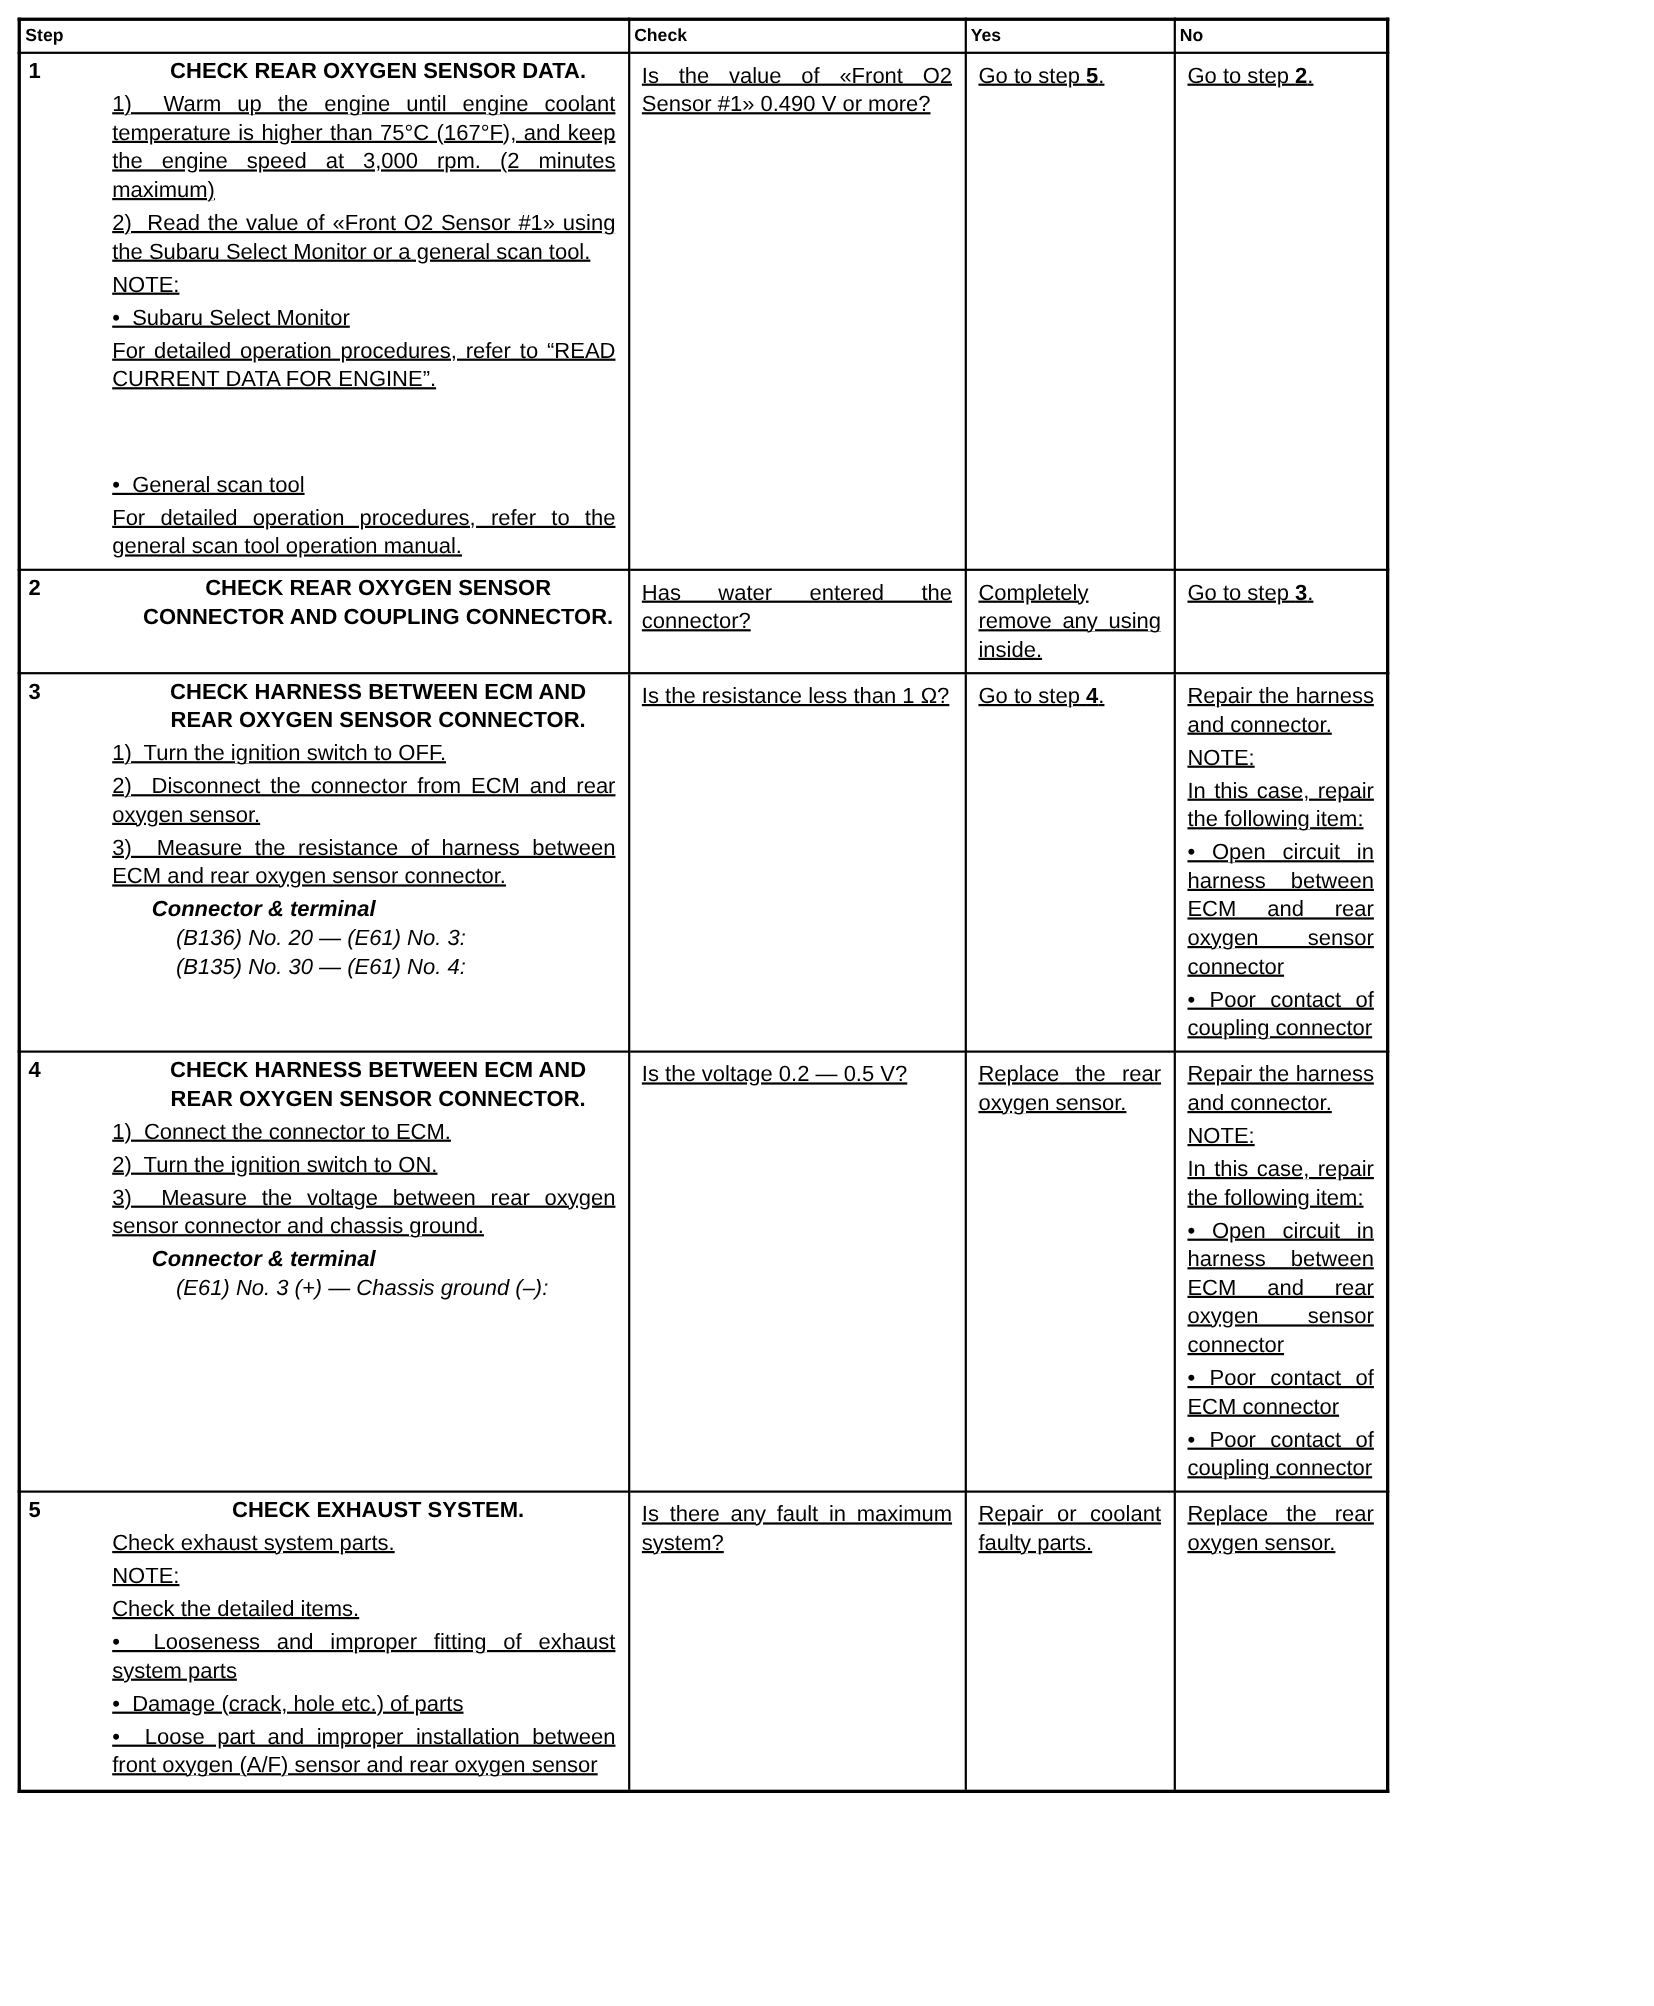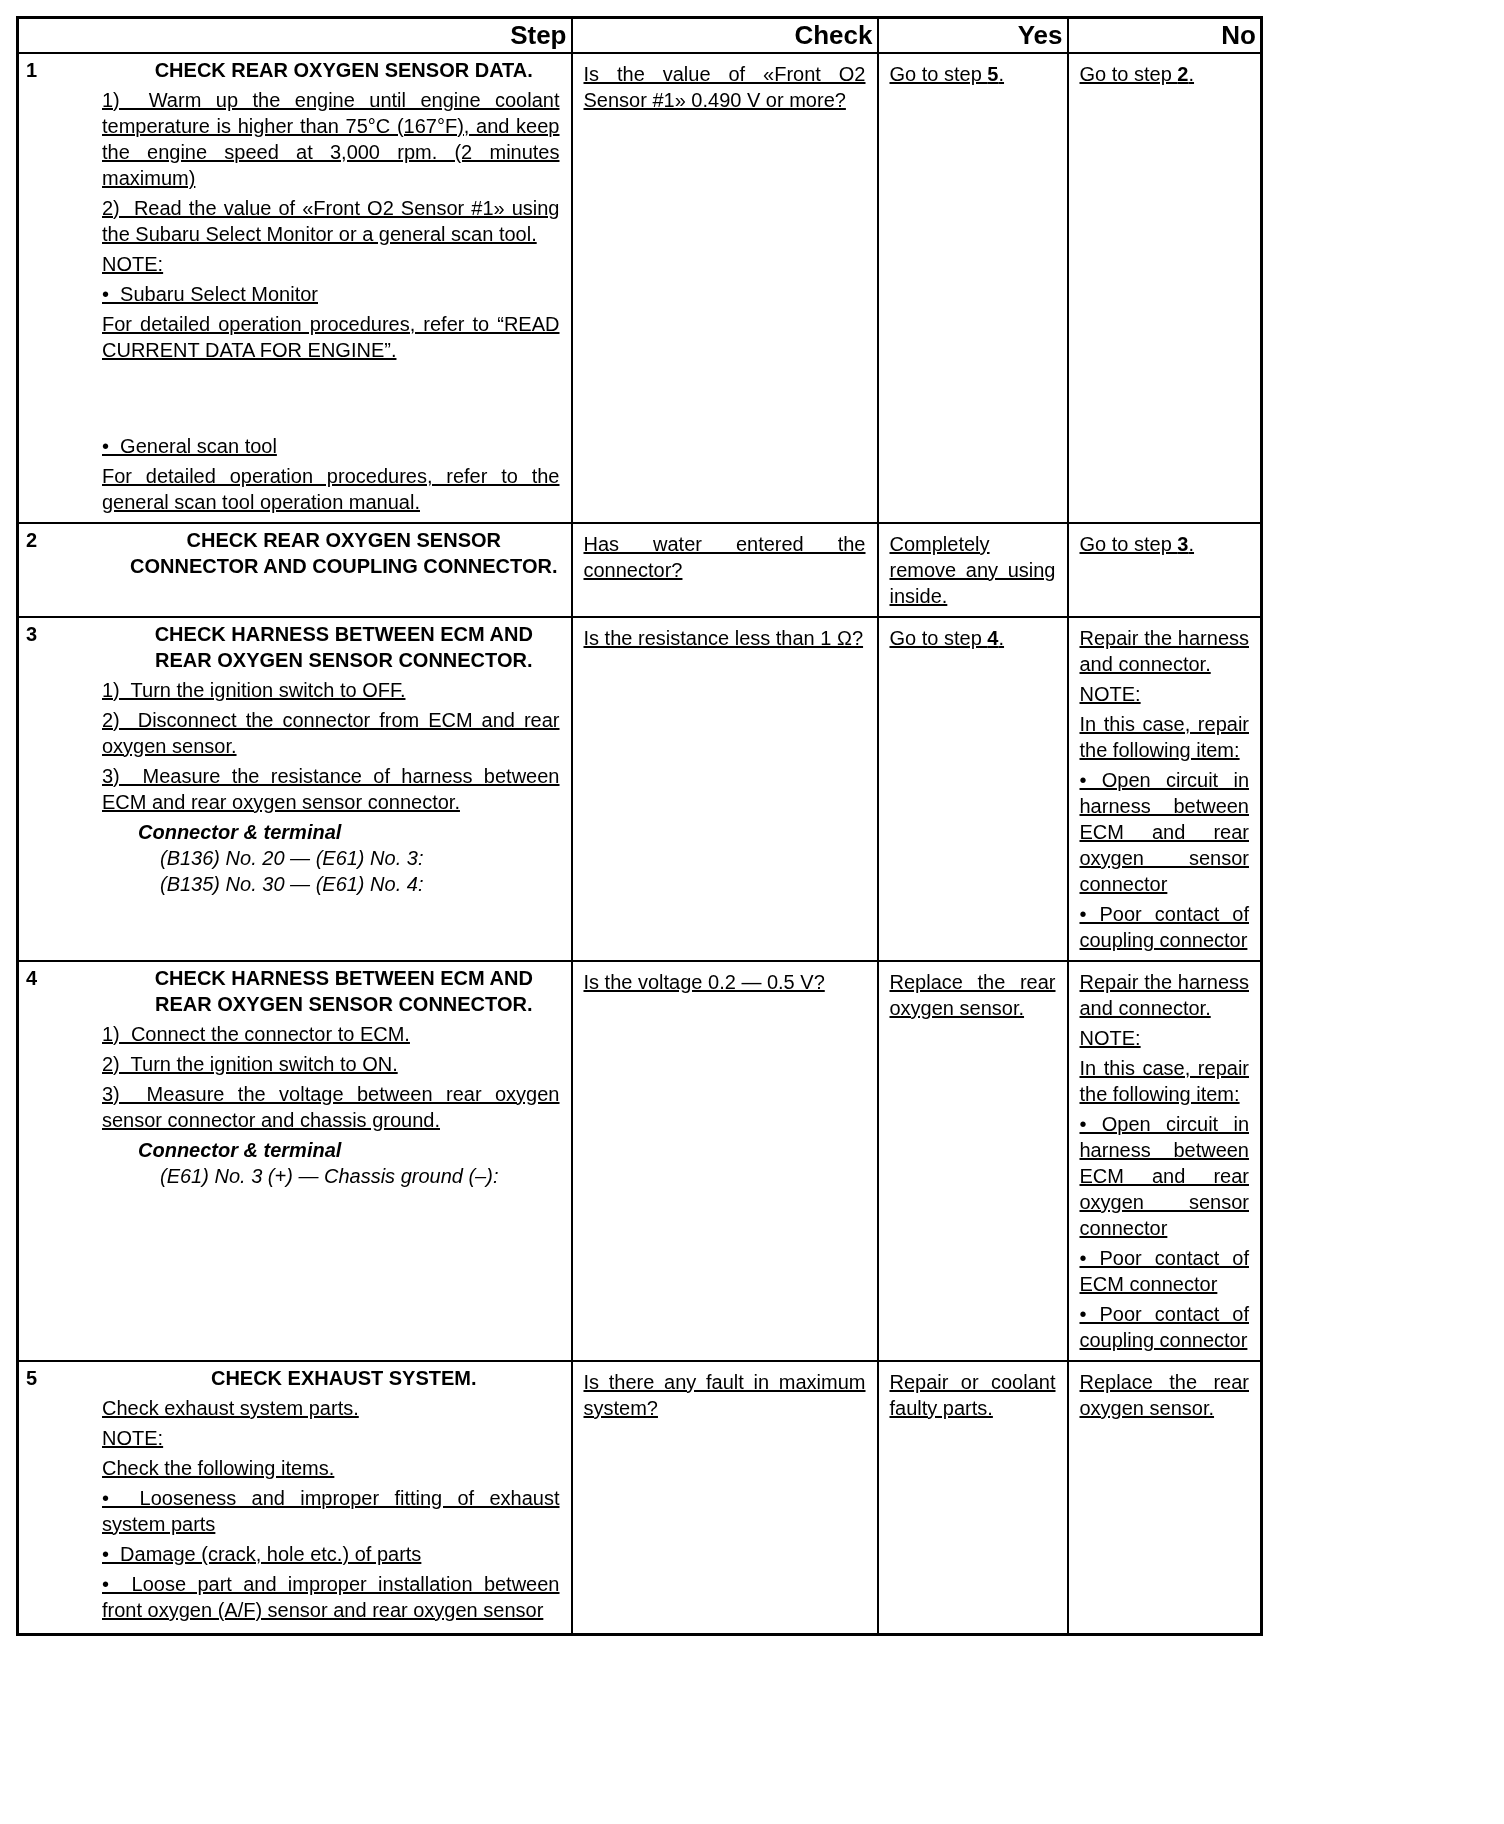--- a/index.html
+++ b/index.html
@@ -17,23 +17,23 @@
     border-collapse: collapse;
     table-layout: fixed;
     width: 1244px;
     border: 3px solid #000;
   }
   table.diag th, table.diag td {
     border: 2px solid #000;
   }
   th.hdr {
     height: 30px;
-    font-size: 26px;
-    font-weight: bold;
-    text-align: right;
+    font-size: 16px;
+    font-weight: bold;
+    text-align: left;
     vertical-align: middle;
     padding: 1px 4px;
   }
   td.cell {
     vertical-align: top;
     padding: 3px 7px 3px 7px;
     font-size: 20px;
     line-height: 26px;
   }
   .para { text-align: justify; margin: 4px; text-decoration: underline; }
@@ -203,21 +203,21 @@
       </tr>
 
       <tr class="r5">
         <td class="cell">
           <div class="step-flex">
             <div class="rownum">5</div>
             <div class="step-body">
               <div class="step-title">CHECK EXHAUST SYSTEM.</div>
               <p class="para">Check exhaust system parts.</p>
               <p class="para">NOTE:</p>
-              <p class="para">Check the following items.</p>
+              <p class="para">Check the detailed items.</p>
               <p class="para">•&nbsp; Looseness and improper fitting of exhaust system parts</p>
               <p class="para">•&nbsp; Damage (crack, hole etc.) of parts</p>
               <p class="para">•&nbsp; Loose part and improper installation between front oxygen (A/F) sensor and rear oxygen sensor</p>
             </div>
           </div>
         </td>
         <td class="cell">
           <p class="para">Is there any fault in maximum system?</p>
         </td>
         <td class="cell">

